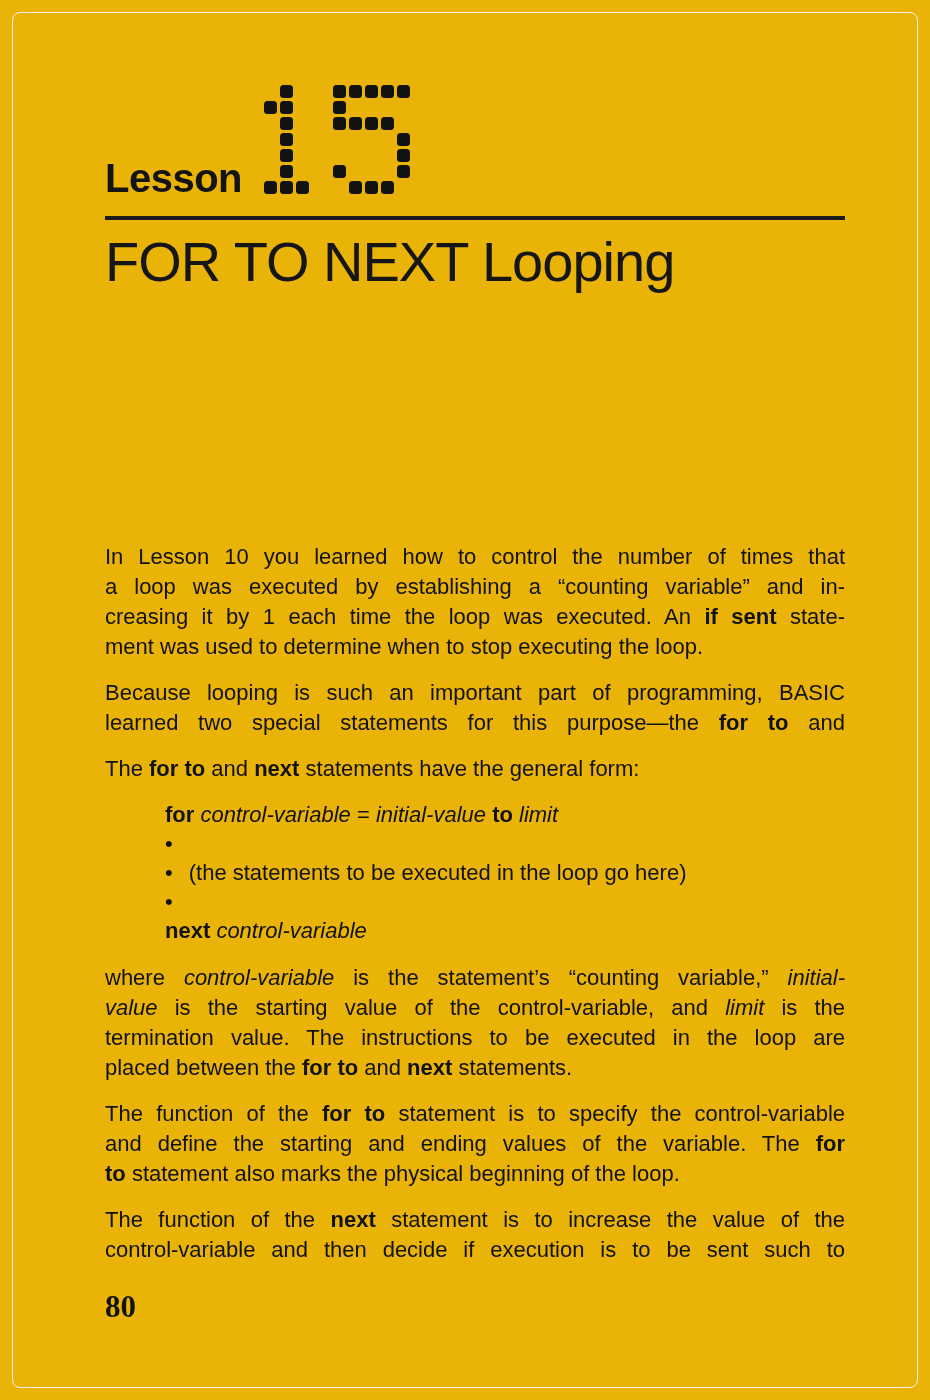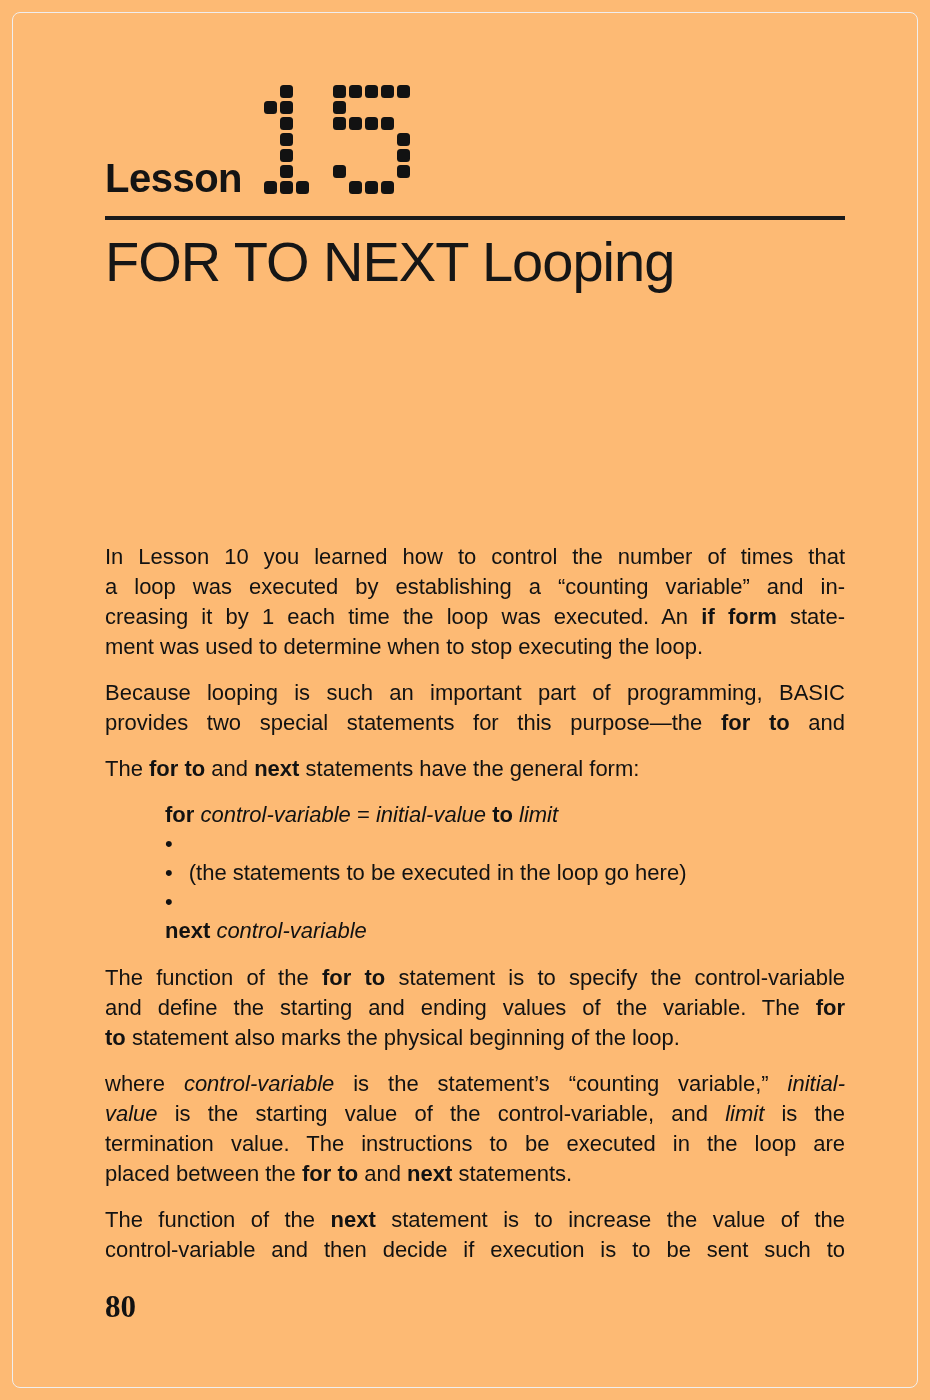--- a/index.html
+++ b/index.html
@@ -5,21 +5,21 @@
   html, body {
     margin: 0;
     padding: 0;
     background: #ffffff;
   }
   .page {
     position: relative;
     width: 930px;
     height: 1400px;
     box-sizing: border-box;
-    background: #fdba74;
+    background: #eab308;
     padding: 85px 85px 0 105px;
     font-family: "Liberation Sans", sans-serif;
     color: #141414;
     overflow: hidden;
   }
   .page-edge {
     position: absolute;
     inset: 12px;
     border: 1px solid #f0eeee;
     border-radius: 8px;
@@ -173,49 +173,49 @@
         </div>
     </div>
     <div class="rule"></div>
     <h1 class="chapter-title">FOR TO NEXT Looping</h1>
   </header>
 
   <main class="body-text" id="content">
       <div class="para">
         <div class="line j"><span>In Lesson 10 you learned how to control the number of times that</span></div>
         <div class="line j"><span>a loop was executed by establishing a “counting variable” and in-</span></div>
-        <div class="line j"><span>creasing it by 1 each time the loop was executed. An </span><b>if form</b><span> state-</span></div>
+        <div class="line j"><span>creasing it by 1 each time the loop was executed. An </span><b>if sent</b><span> state-</span></div>
         <div class="line"><span>ment was used to determine when to stop executing the loop.</span></div>
       </div>
       <div class="para">
         <div class="line j"><span>Because looping is such an important part of programming, BASIC</span></div>
-        <div class="line j"><span>provides two special statements for this purpose—the </span><b>for to</b><span> and</span></div>
+        <div class="line j"><span>learned two special statements for this purpose—the </span><b>for to</b><span> and</span></div>
       </div>
       <div class="para">
         <div class="line"><span>The </span><b>for to</b><span> and </span><b>next</b><span> statements have the general form:</span></div>
       </div>
       <div class="codeblock">
         <div class="code-line"><b>for</b><span> </span><i>control-variable</i><span> = </span><i>initial-value</i><span> </span><b>to</b><span> </span><i>limit</i></div>
         <div class="code-line"><span class="bullet-dot">•</span></div>
         <div class="code-line"><span class="bullet-dot">•</span><span>(the statements to be executed in the loop go here)</span></div>
         <div class="code-line"><span class="bullet-dot">•</span></div>
         <div class="code-line"><b>next</b><span> </span><i>control-variable</i></div>
       </div>
       <div class="para">
-        <div class="line j"><span>The function of the </span><b>for to</b><span> statement is to specify the control-variable</span></div>
-        <div class="line j"><span>and define the starting and ending values of the variable. The </span><b>for</b></div>
-        <div class="line"><b>to</b><span> statement also marks the physical beginning of the loop.</span></div>
-      </div>
-      <div class="para">
         <div class="line j"><span>where </span><i>control-variable</i><span> is the statement’s “counting variable,” </span><i>initial-</i></div>
         <div class="line j"><i>value</i><span> is the starting value of the control-variable, and </span><i>limit</i><span> is the</span></div>
         <div class="line j"><span>termination value. The instructions to be executed in the loop are</span></div>
         <div class="line"><span>placed between the </span><b>for to</b><span> and </span><b>next</b><span> statements.</span></div>
       </div>
       <div class="para">
+        <div class="line j"><span>The function of the </span><b>for to</b><span> statement is to specify the control-variable</span></div>
+        <div class="line j"><span>and define the starting and ending values of the variable. The </span><b>for</b></div>
+        <div class="line"><b>to</b><span> statement also marks the physical beginning of the loop.</span></div>
+      </div>
+      <div class="para">
         <div class="line j"><span>The function of the </span><b>next</b><span> statement is to increase the value of the</span></div>
         <div class="line j"><span>control-variable and then decide if execution is to be sent such to</span></div>
       </div>
     </main>
 
   <footer class="page-footer">
     <span class="page-number">80</span>
   </footer>
 </div>
 

